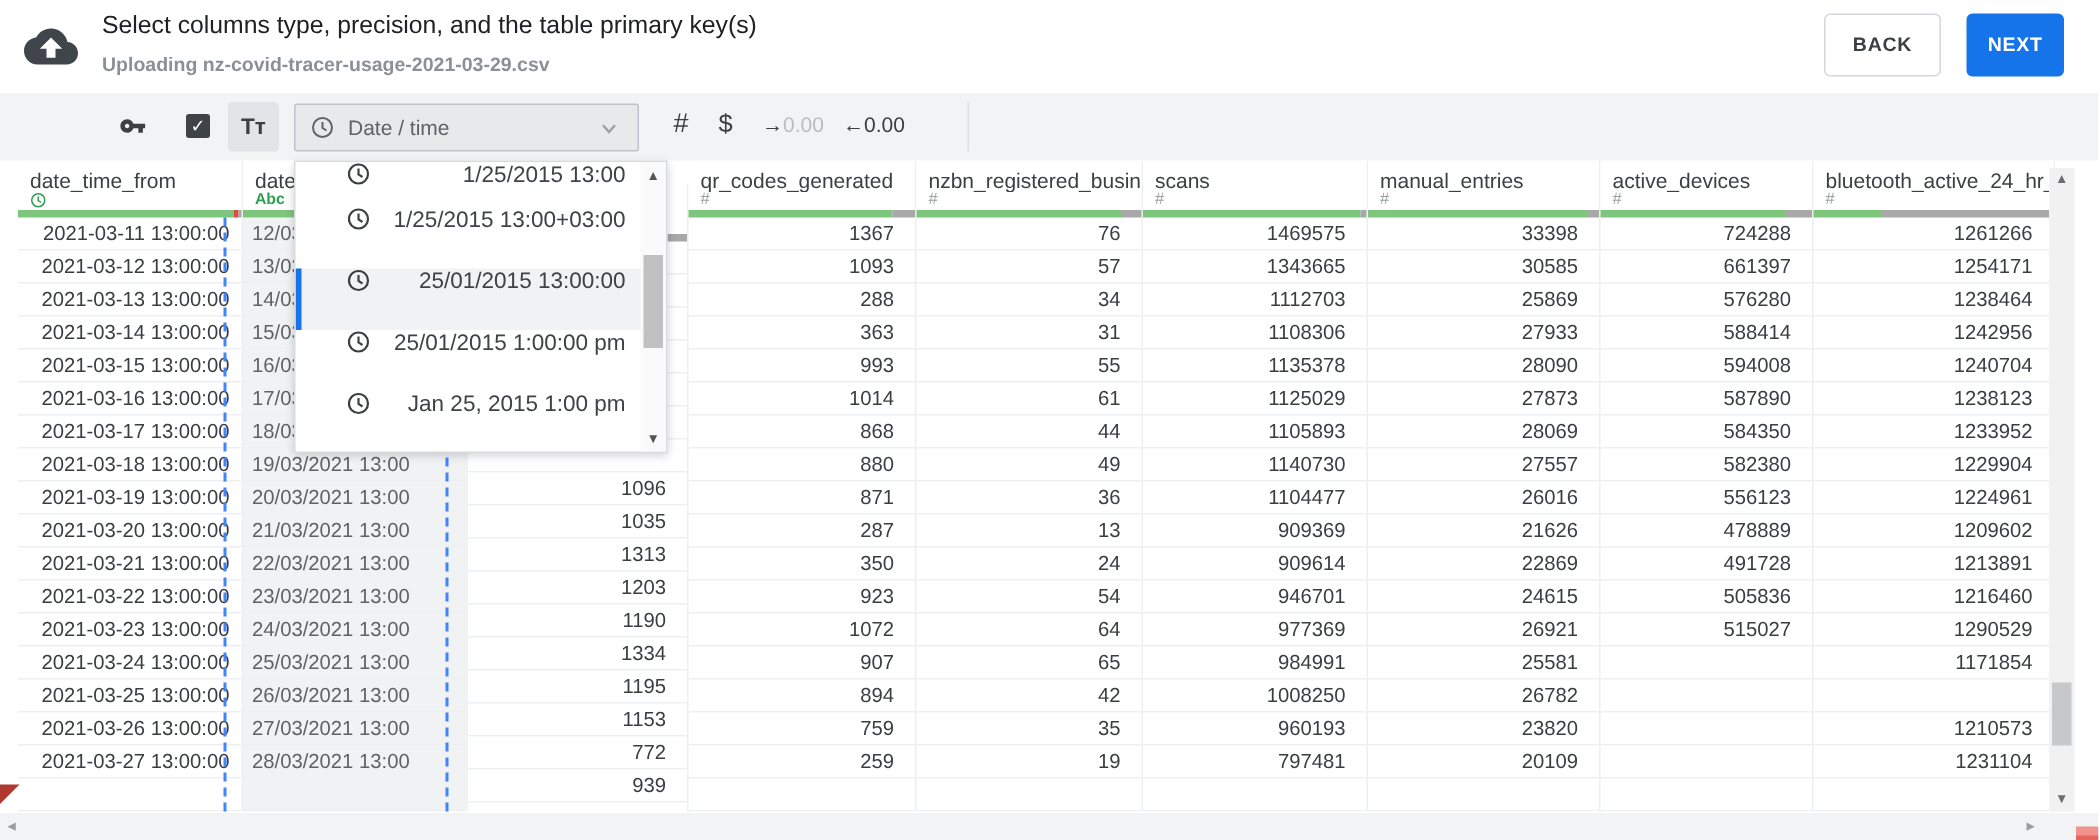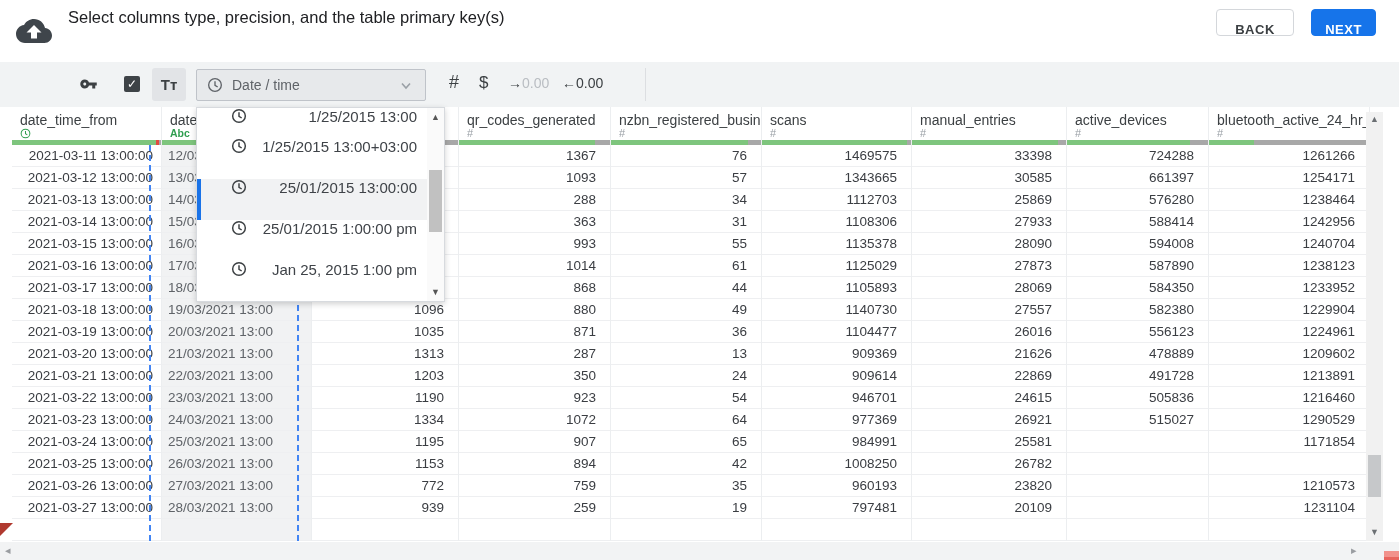--- a/index.html
+++ b/index.html
@@ -5,21 +5,21 @@
   * { margin:0; padding:0; box-sizing:border-box; }
   html,body { width:1399px; height:560px; overflow:hidden; background:#fff;
               font-family:"Liberation Sans", sans-serif; }
   #app { position:relative; width:1399px; height:560px; background:#fff; }
 
   
   .hdr { position:absolute; left:0; top:0; width:1399px; height:62px; background:#fff; }
   .cloud-ic { position:absolute; left:16px; top:16px; width:36px; height:30px; }
   .hdr-title { position:absolute; left:68px; top:8px; font-size:16.5px; color:#202124; }
   .hdr-sub { position:absolute; left:68px; top:35px; font-size:13px; color:#8b9096; font-weight:bold; }
-  .btn { position:absolute; top:9px; height:27px; border-radius:4px; font-size:13px;
+  .btn { position:absolute; top:9px; height:42px; border-radius:4px; font-size:13px;
          font-weight:bold; letter-spacing:.5px; text-align:center; line-height:40px; cursor:pointer; }
   .btn-back { left:1216px; width:78px; background:#fff; border:1px solid #d4d7db; color:#3c4043; }
   .btn-next { left:1311px; width:65px; background:#1674ea; border:1px solid #1674ea; color:#fff; }
 
   
   .tbar { position:absolute; left:0; top:62px; width:1399px; height:45px; background:#f1f3f4; }
   .key-ic { position:absolute; left:78px; top:13px; width:21px; height:18px; }
   .chk { position:absolute; left:124px; top:14px; width:16px; height:16px; background:#3e4347;
          border-radius:2px; color:#fff; font-size:12px; line-height:16px; text-align:center; }
   .tt-btn { position:absolute; left:152px; top:6px; width:34px; height:33px; background:#e2e4e7;
@@ -85,20 +85,21 @@
 </head>
 <body>
 
 <div id="app">
 
   <div class="hdr">
     <svg class="cloud-ic" viewBox="0 0 24 20">
       <path fill="#3f454b" d="M19.35 8.04C18.67 4.59 15.64 2 12 2 9.11 2 6.6 3.64 5.35 6.04 2.34 6.36 0 8.91 0 12c0 3.31 2.69 6 6 6h13c2.76 0 5-2.24 5-5 0-2.64-2.05-4.78-4.65-4.96zM14 11v4h-4v-4H7l5-5 5 5h-3z"></path>
     </svg>
     <div class="hdr-title">Select columns type, precision, and the table primary key(s)</div>
+    <div class="hdr-sub">Uploading nz-covid-tracer-usage-2021-03-29.csv</div>
     <div class="btn btn-back">BACK</div>
     <div class="btn btn-next">NEXT</div>
   </div>
 
   <div class="tbar">
     <svg class="key-ic" viewBox="0 0 24 24">
       <path fill="#3c4043" d="M12.65 10C11.83 7.67 9.61 6 7 6c-3.31 0-6 2.69-6 6s2.69 6 6 6c2.61 0 4.83-1.67 5.65-4H17v4h4v-4h2v-4H12.65zM7 14c-1.1 0-2-.9-2-2s.9-2 2-2 2 .9 2 2-.9 2-2 2z"></path>
     </svg>
     <div class="chk">✓</div>
     <div class="tt-btn">Tᴛ</div>
@@ -172,21 +173,21 @@
         <div class="cell al-l">21/03/2021 13:00</div>
         <div class="cell al-l">22/03/2021 13:00</div>
         <div class="cell al-l">23/03/2021 13:00</div>
         <div class="cell al-l">24/03/2021 13:00</div>
         <div class="cell al-l">25/03/2021 13:00</div>
         <div class="cell al-l">26/03/2021 13:00</div>
         <div class="cell al-l">27/03/2021 13:00</div>
         <div class="cell al-l">28/03/2021 13:00</div>
         <div class="cell al-l"></div>
       </div>
-      <div class="col" style="left: 300px; width: 147px;">
+      <div class="col" style="left: 300px; width: 147px; margin-top: 16px;">
         <div class="col-h">
           <div class="col-name"></div>
           <div class="col-type t-num">#</div>
           <div class="bar">
             <div class="g" style="width: 88%;"></div>
             <div class="gr" style="width: 12%;"></div>
           </div>
         </div>
         <div class="cell al-r"></div>
         <div class="cell al-r"></div>

